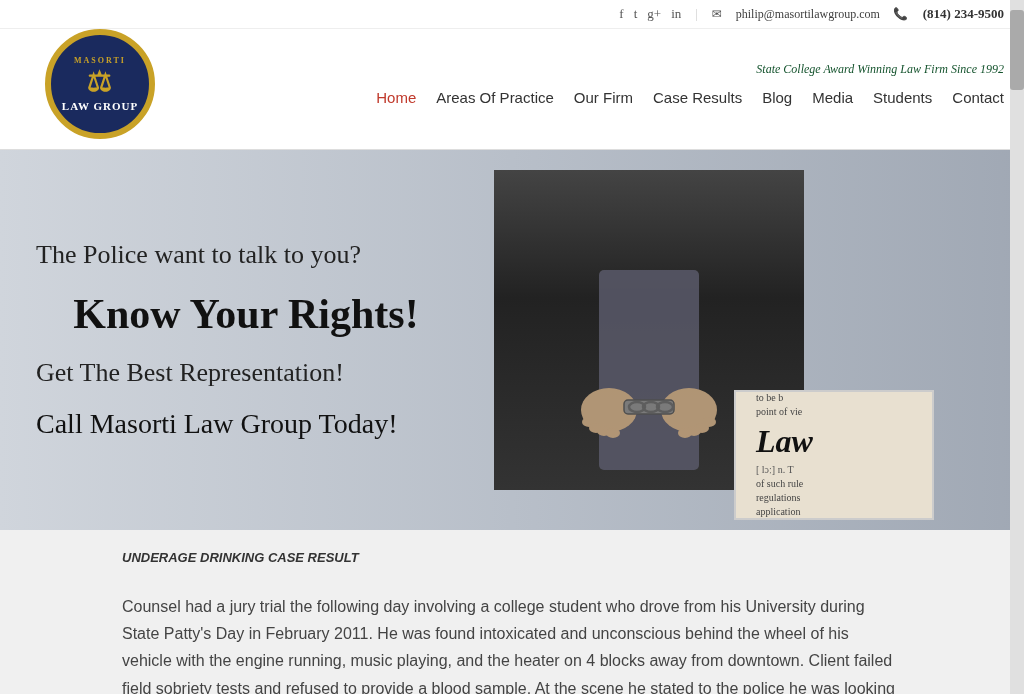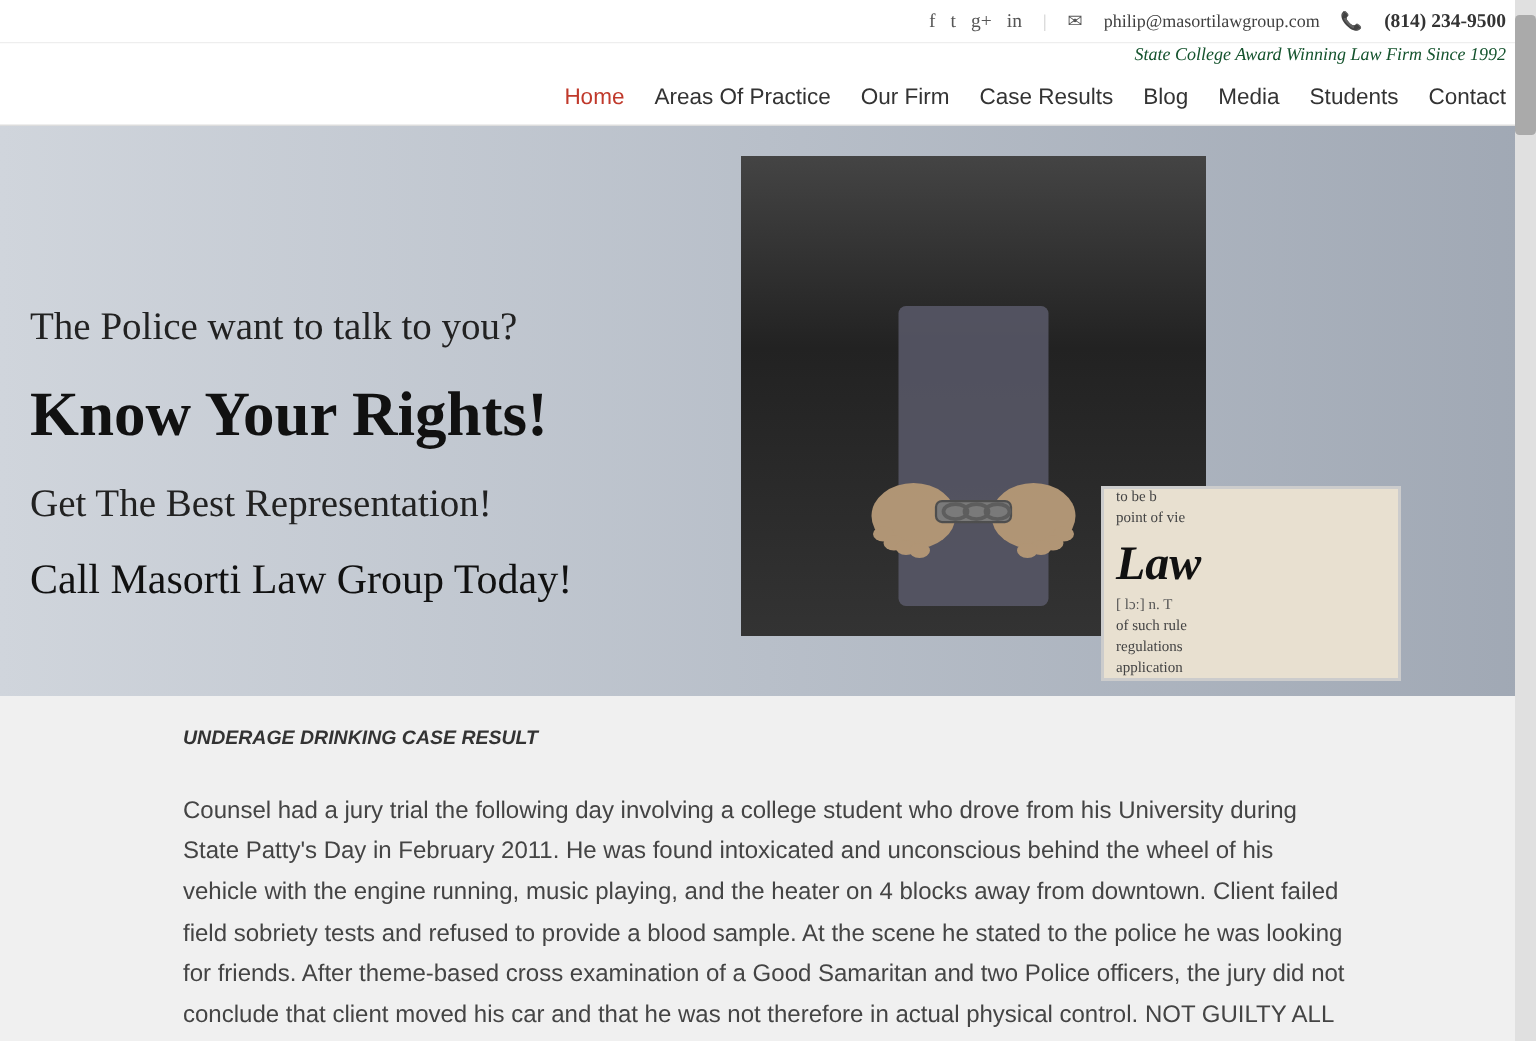--- a/index.html
+++ b/index.html
@@ -89,39 +89,39 @@
       width: 1024px;
       height: 380px;
       background: linear-gradient(to right, #d0d5dc, #b8bfc9, #a0a8b4);
       overflow: hidden;
       display: flex;
       align-items: center;
     }
 
     .hero-text {
       position: absolute;
-      left: 20px;
+      left: 36px;
       top: 50%;
       transform: translateY(-50%);
       width: 420px;
-      margin-top: 29px;
     }
     .hero-text .police-line {
       font-size: 26px;
       color: #222;
       font-family: Georgia, serif;
       margin-bottom: 20px;
       font-weight: normal;
     }
     .hero-text .rights-line {
       font-size: 42px;
       font-weight: bold;
       color: #111;
       font-family: Georgia, serif;
       margin-bottom: 20px;
+      text-align: center;
     }
     .hero-text .represent-line {
       font-size: 26px;
       color: #222;
       font-family: Georgia, serif;
       margin-bottom: 20px;
       font-weight: normal;
     }
     .hero-text .call-line {
       font-size: 28px;
@@ -159,20 +159,21 @@
       right: 90px;
       bottom: 10px;
       width: 200px;
       height: 130px;
       background: #e8e0d0;
       overflow: hidden;
       display: flex;
       align-items: center;
       justify-content: center;
       border: 2px solid #ccc;
+      padding-left: 12px;
     }
 
     
     .case-result-section {
       background: #f0f0f0;
       padding: 20px 30px 20px 30px;
       margin: 0;
       width: 1024px;
       min-height: 160px;
     }
@@ -231,20 +232,27 @@
     <a class="social-icon" href="#">in</a>
   </div>
   <span class="separator">|</span>
   <span>✉</span>
   <a class="email-link" href="#">philip@masortilawgroup.com</a>
   <span>📞</span>
   <span class="phone">(814) 234-9500</span>
 </div>
 
 <div class="header">
+  <div class="logo-area">
+    <div class="logo-circle">
+      <div class="logo-text-top">MASORTI</div>
+      <div class="scales">⚖</div>
+      <div class="logo-text-main">LAW GROUP</div>
+    </div>
+  </div>
   <div class="header-right">
     <div class="tagline">State College Award Winning Law Firm  Since 1992</div>
     <nav class="nav">
       <a href="#" class="active">Home</a>
       <a href="#">Areas Of Practice</a>
       <a href="#">Our Firm</a>
       <a href="#">Case Results</a>
       <a href="#">Blog</a>
       <a href="#">Media</a>
       <a href="#">Students</a>

